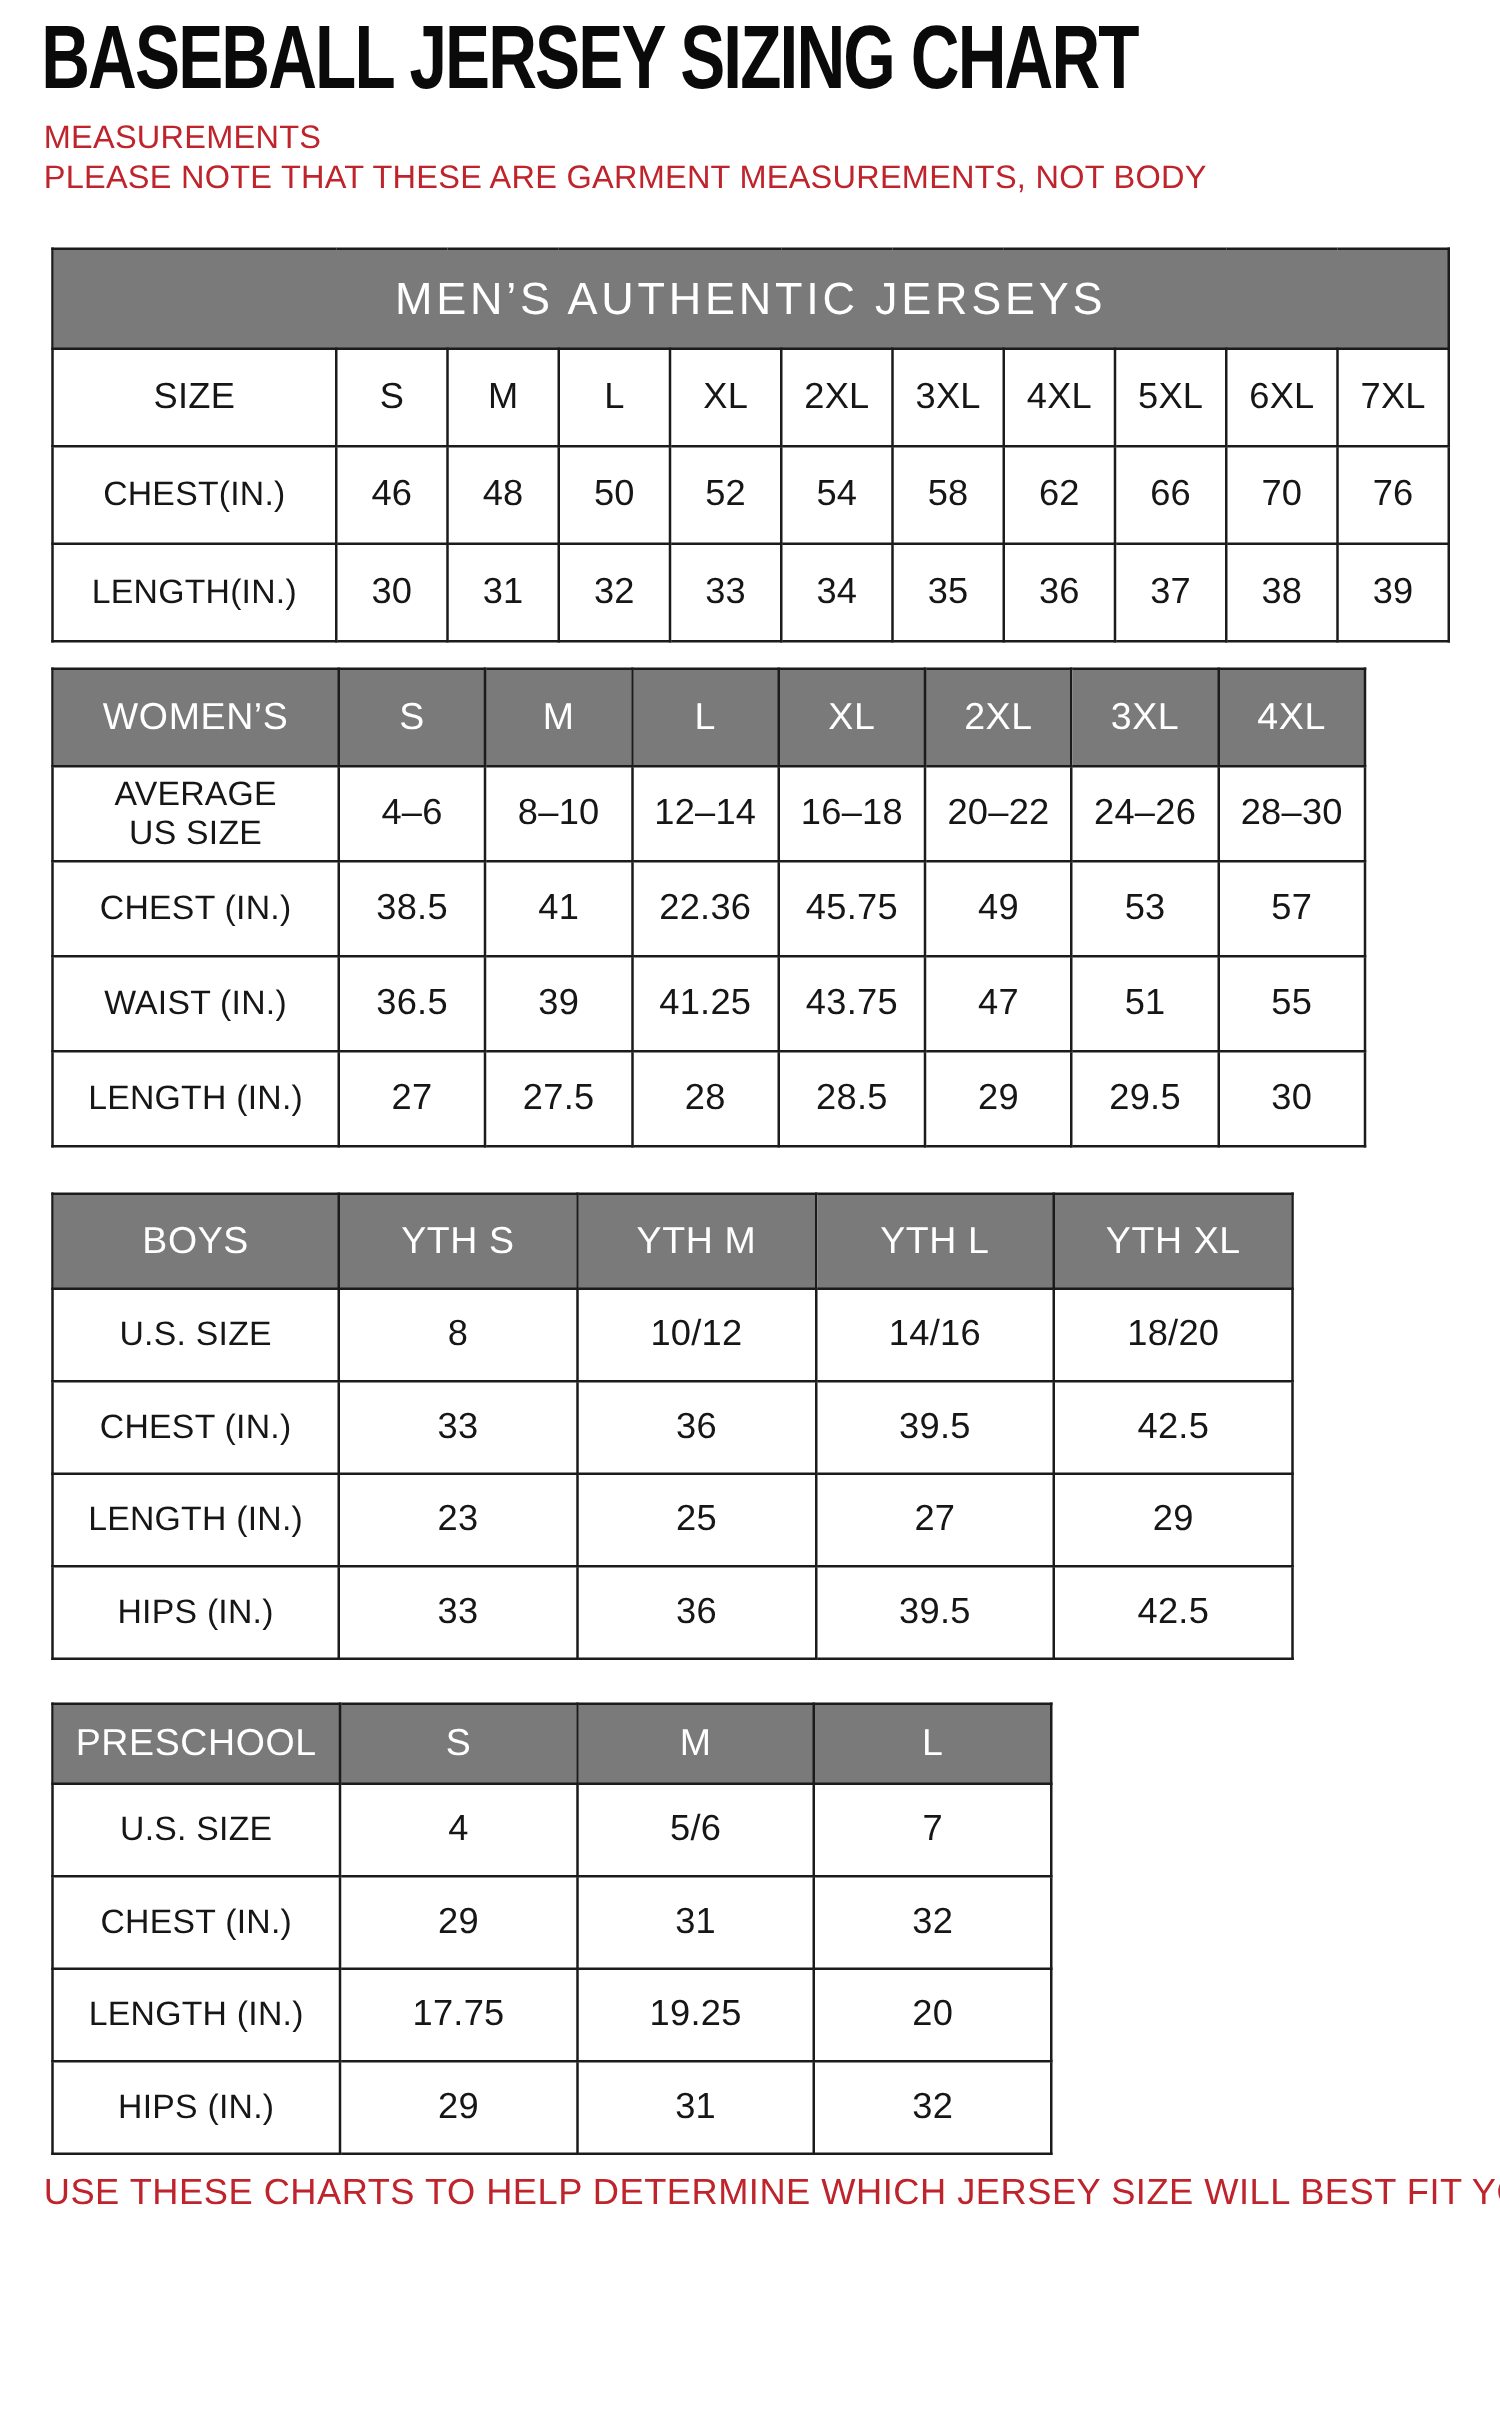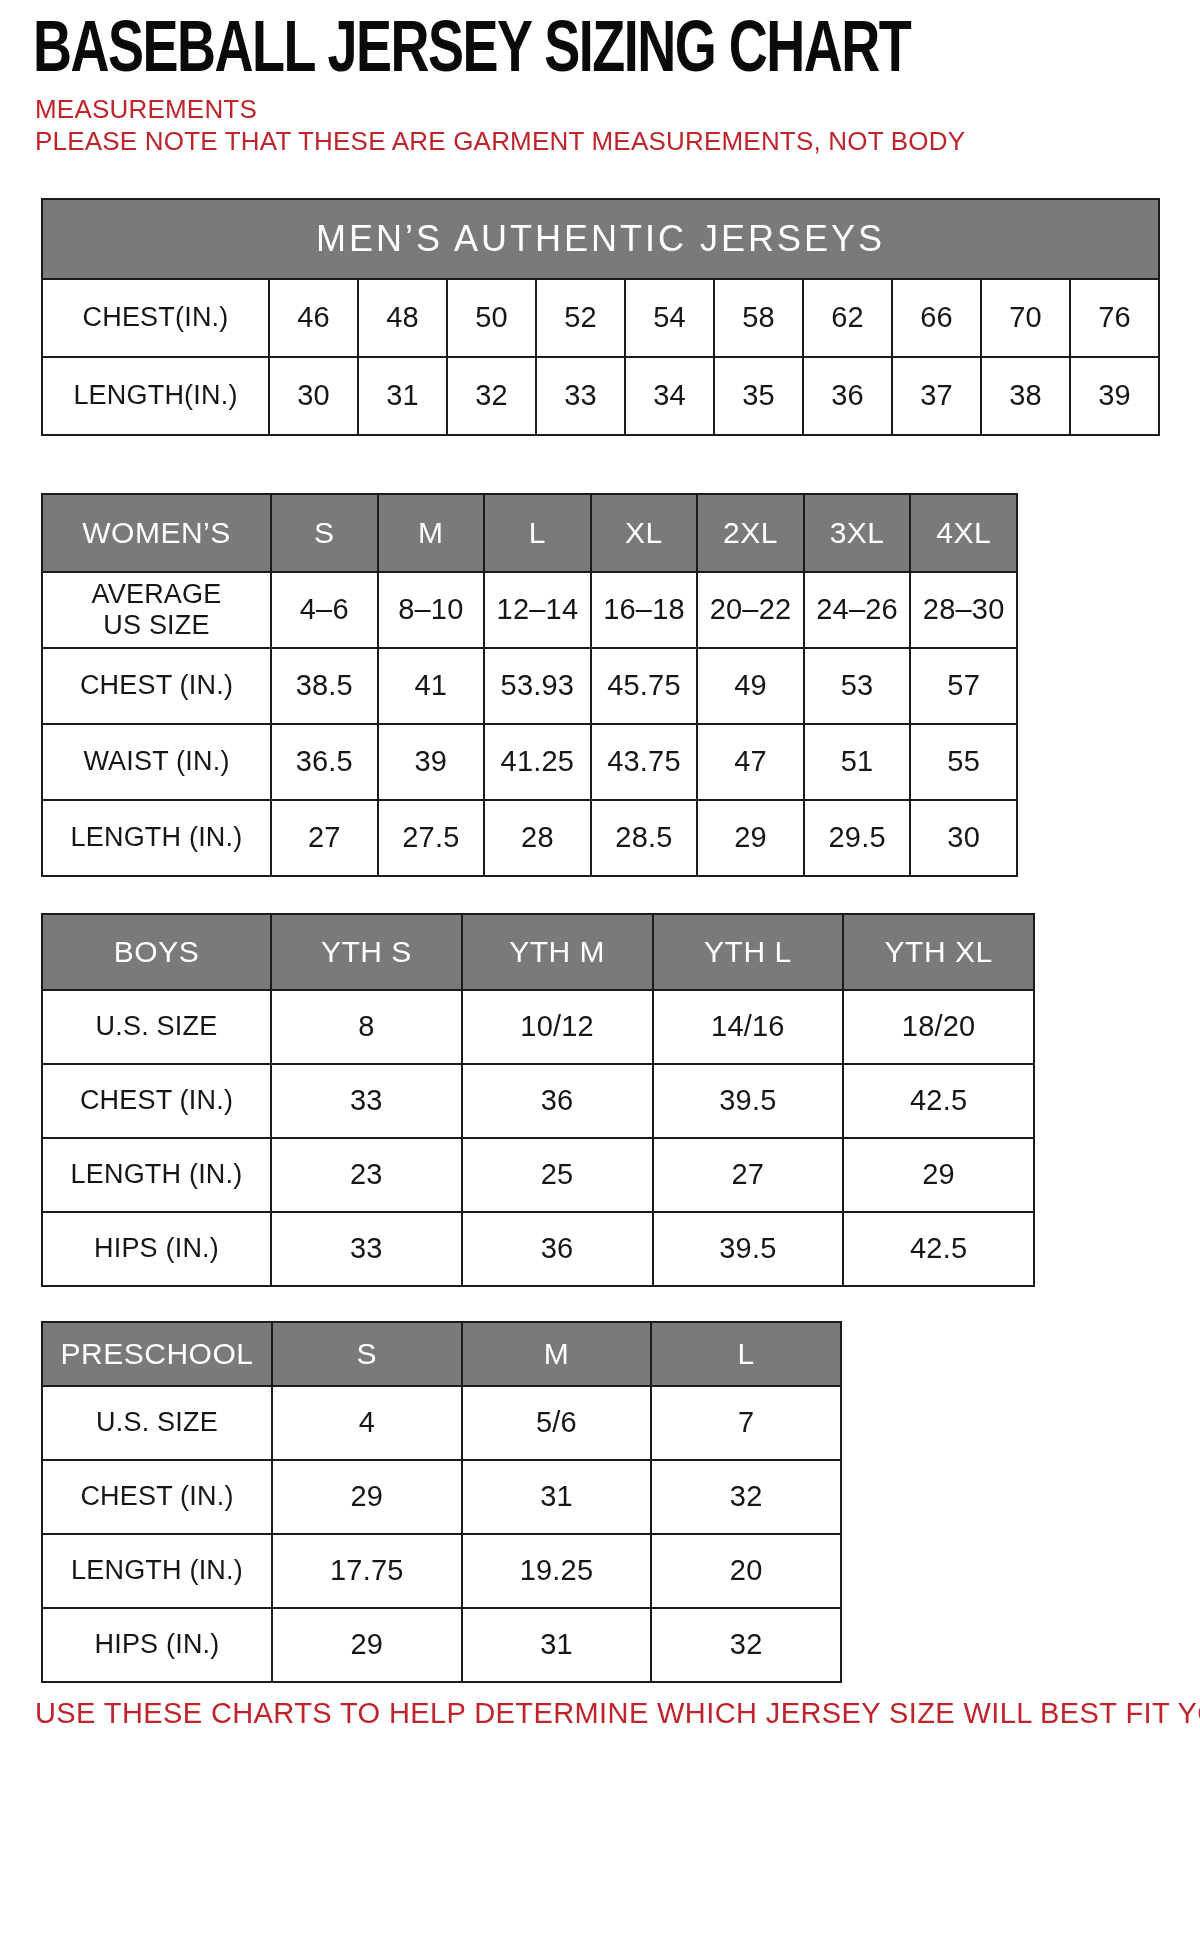--- a/index.html
+++ b/index.html
@@ -62,21 +62,21 @@
   .lbl{
     font-size:27px;
     white-space:pre-line;
     letter-spacing:0.2px;
   }
   .val{
     font-size:29px;
     letter-spacing:0.2px;
   }
   .mens{width:1119px;margin-top:40px;}
-  .womens{width:977px;margin-top:57px;}
+  .womens{width:1052px;margin-top:20px;}
   .boys{width:994px;margin-top:36px;}
   .preschool{width:801px;margin-top:34px;}
   .mens tr{height:78px;padding-left:36px;}
   .mens tr.banner-row{height:80px;}
   .womens tr{height:76px;}
   .womens tr.band-row{height:78px;}
   .boys tr{height:74px;}
   .boys tr.band-row{height:76px;}
   .preschool tr{height:74px;}
   .preschool tr.band-row{height:64px;}
@@ -111,20 +111,33 @@
       <col>
       <col>
       <col>
       <col>
   </colgroup>
   <tbody>
     <tr class="banner-row">
       <td class="banner-cell" colspan="11">MEN’S AUTHENTIC JERSEYS</td>
     </tr>
     <tr>
+      <td class="val">SIZE</td>
+      <td class="val">S</td>
+      <td class="val">M</td>
+      <td class="val">L</td>
+      <td class="val">XL</td>
+      <td class="val">2XL</td>
+      <td class="val">3XL</td>
+      <td class="val">4XL</td>
+      <td class="val">5XL</td>
+      <td class="val">6XL</td>
+      <td class="val">7XL</td>
+    </tr>
+    <tr>
       <td class="lbl">CHEST(IN.)</td>
       <td class="val">46</td>
       <td class="val">48</td>
       <td class="val">50</td>
       <td class="val">52</td>
       <td class="val">54</td>
       <td class="val">58</td>
       <td class="val">62</td>
       <td class="val">66</td>
       <td class="val">70</td>
@@ -176,21 +189,21 @@
       <td class="val">12–14</td>
       <td class="val">16–18</td>
       <td class="val">20–22</td>
       <td class="val">24–26</td>
       <td class="val">28–30</td>
     </tr>
     <tr>
       <td class="lbl">CHEST (IN.)</td>
       <td class="val">38.5</td>
       <td class="val">41</td>
-      <td class="val">53.93</td>
+      <td class="val">22.36</td>
       <td class="val">45.75</td>
       <td class="val">49</td>
       <td class="val">53</td>
       <td class="val">57</td>
     </tr>
     <tr>
       <td class="lbl">WAIST (IN.)</td>
       <td class="val">36.5</td>
       <td class="val">39</td>
       <td class="val">41.25</td>

